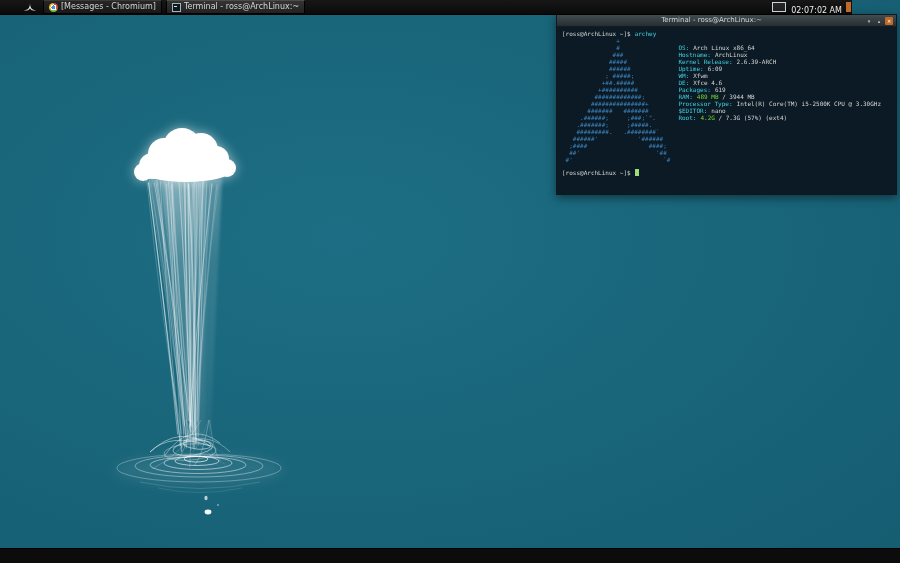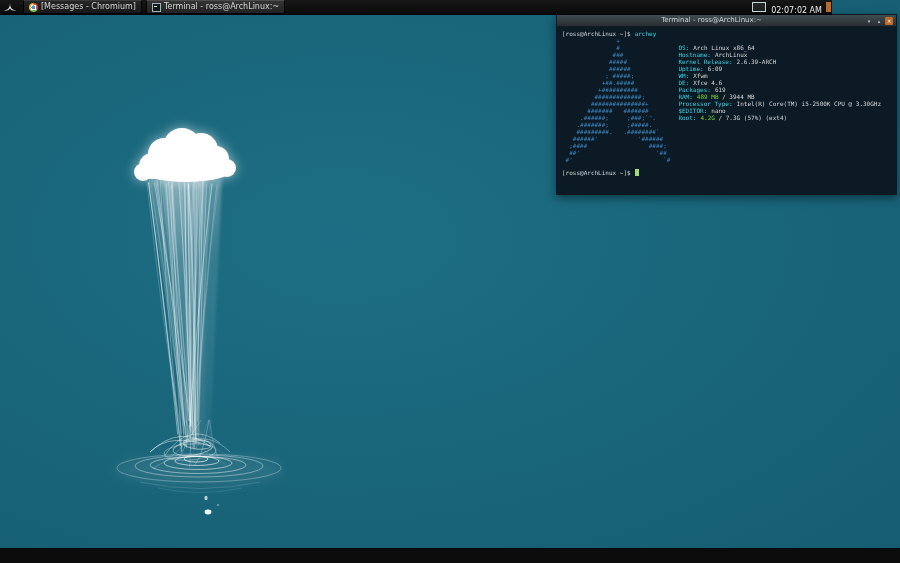--- a/index.html
+++ b/index.html
@@ -14,20 +14,21 @@
   }
   
   .wallpaper{position:absolute;left:0;top:0;width:900px;height:563px;pointer-events:none;}
 
   
   .top-panel{
     position:absolute;left:0;top:0;width:832px;height:14px;
     background:linear-gradient(#171717,#0a0a0a);
     display:flex;align-items:center;z-index:30;
     border-bottom:1px solid #000;
+    padding-left:20px;
   }
   .arch-btn{width:20px;height:14px;display:flex;align-items:center;justify-content:center;cursor:pointer;}
   .task-btn{
     height:12px;margin:1px 1px 1px 3px;padding:0 5px;
     display:flex;align-items:center;gap:3px;
     background:linear-gradient(#262626,#181818);
     border:1px solid #000;border-top-color:#3a3a3a;
     color:#d4d4d4;font-size:8px;line-height:10px;white-space:nowrap;cursor:pointer;
     max-width:150px;
   }

